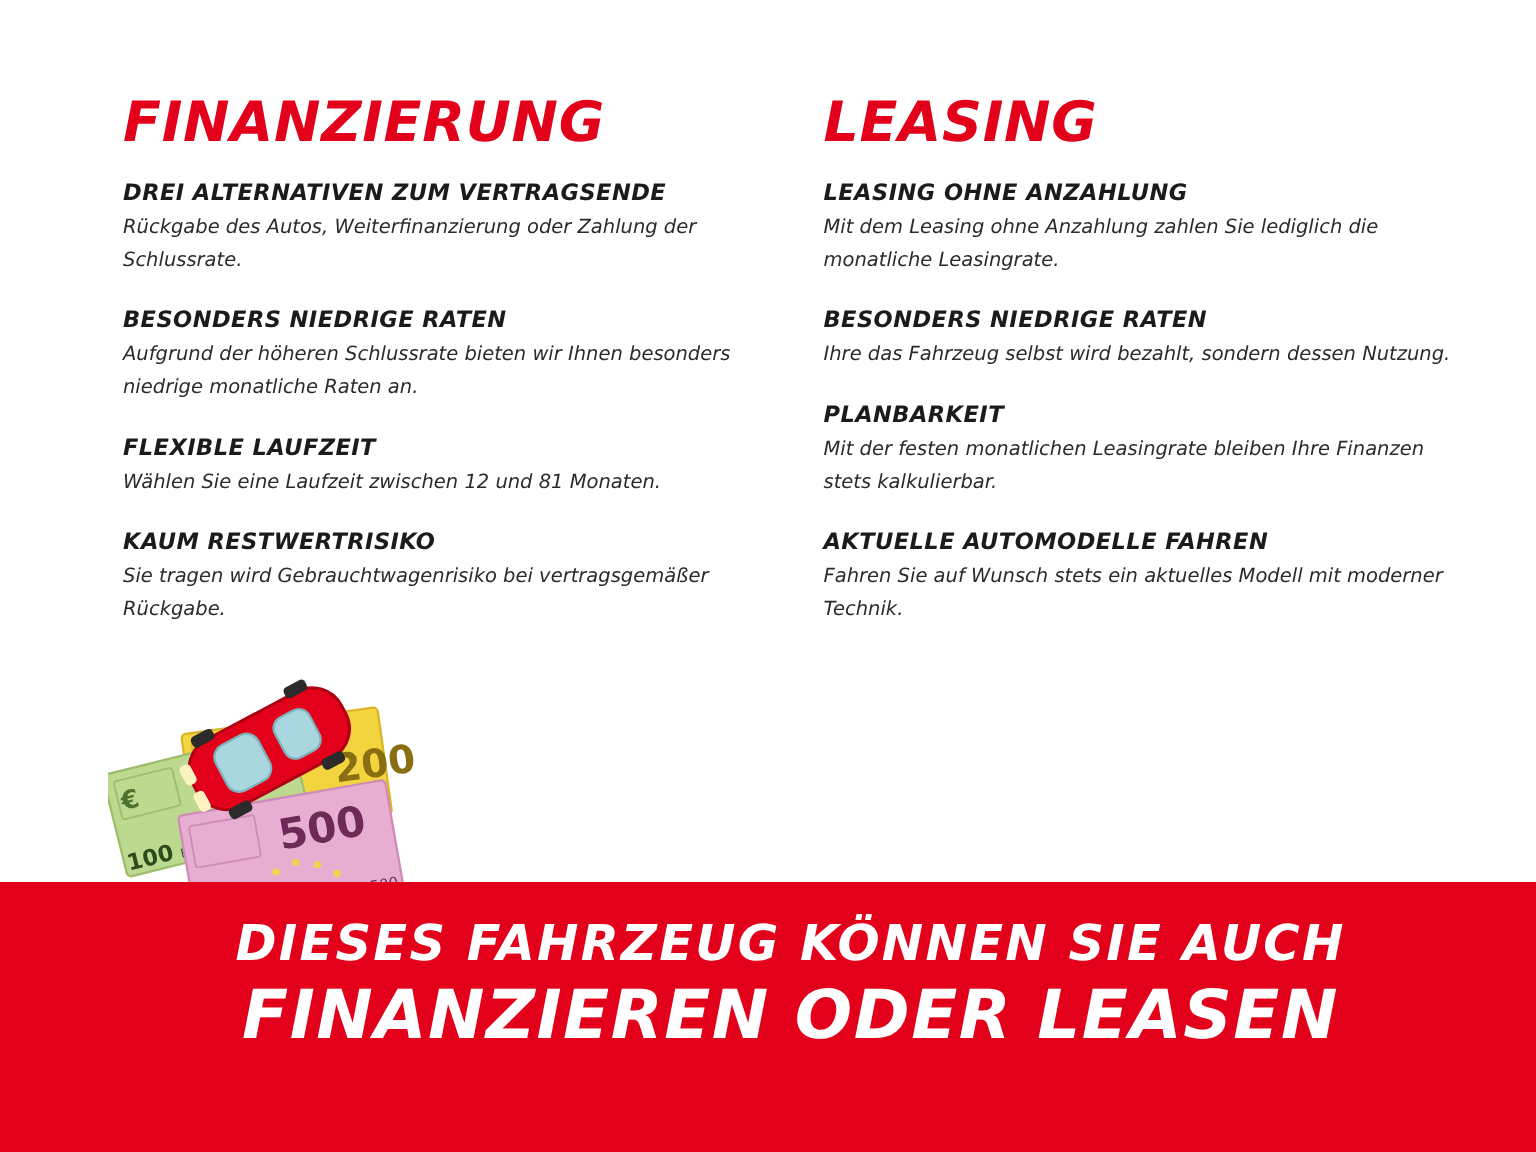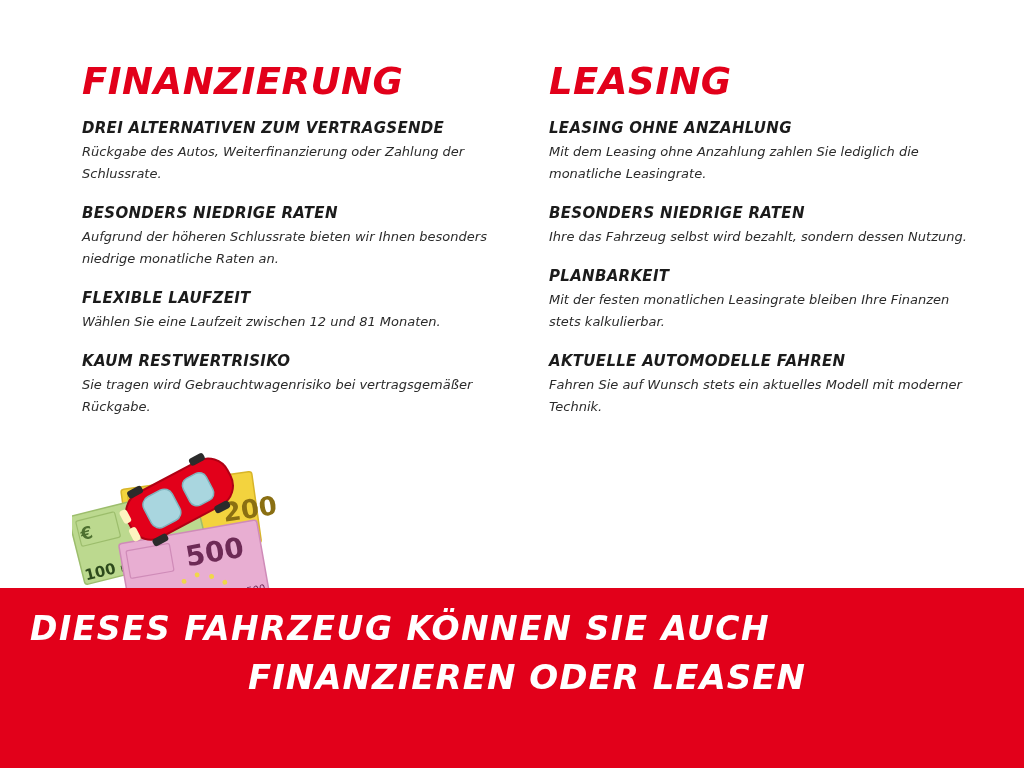--- a/index.html
+++ b/index.html
@@ -81,21 +81,21 @@
     bottom: 0;
     width: 1024px;
     height: 180px;
     background: #e2001a;
   }
   .banner-line1 {
     position: absolute;
     left: 0;
     top: 22px;
     width: 1024px;
-    text-align: left;
+    text-align: center;
     padding-left: 30px;
     box-sizing: border-box;
     font-family: "DejaVu Sans", sans-serif;
     font-weight: bold;
     font-style: italic;
     font-size: 33px;
     line-height: 38px;
     letter-spacing: 1.5px;
     color: #ffffff;
     text-transform: uppercase;
@@ -104,21 +104,21 @@
     position: absolute;
     left: 0;
     top: 63px;
     width: 1024px;
     text-align: center;
     padding-left: 30px;
     box-sizing: border-box;
     font-family: "DejaVu Sans", sans-serif;
     font-weight: bold;
     font-style: italic;
-    font-size: 34px;
+    font-size: 45px;
     line-height: 52px;
     letter-spacing: 1px;
     color: #ffffff;
     text-transform: uppercase;
   }
 
   
   .illustration {
     position: absolute;
     left: 72px;

